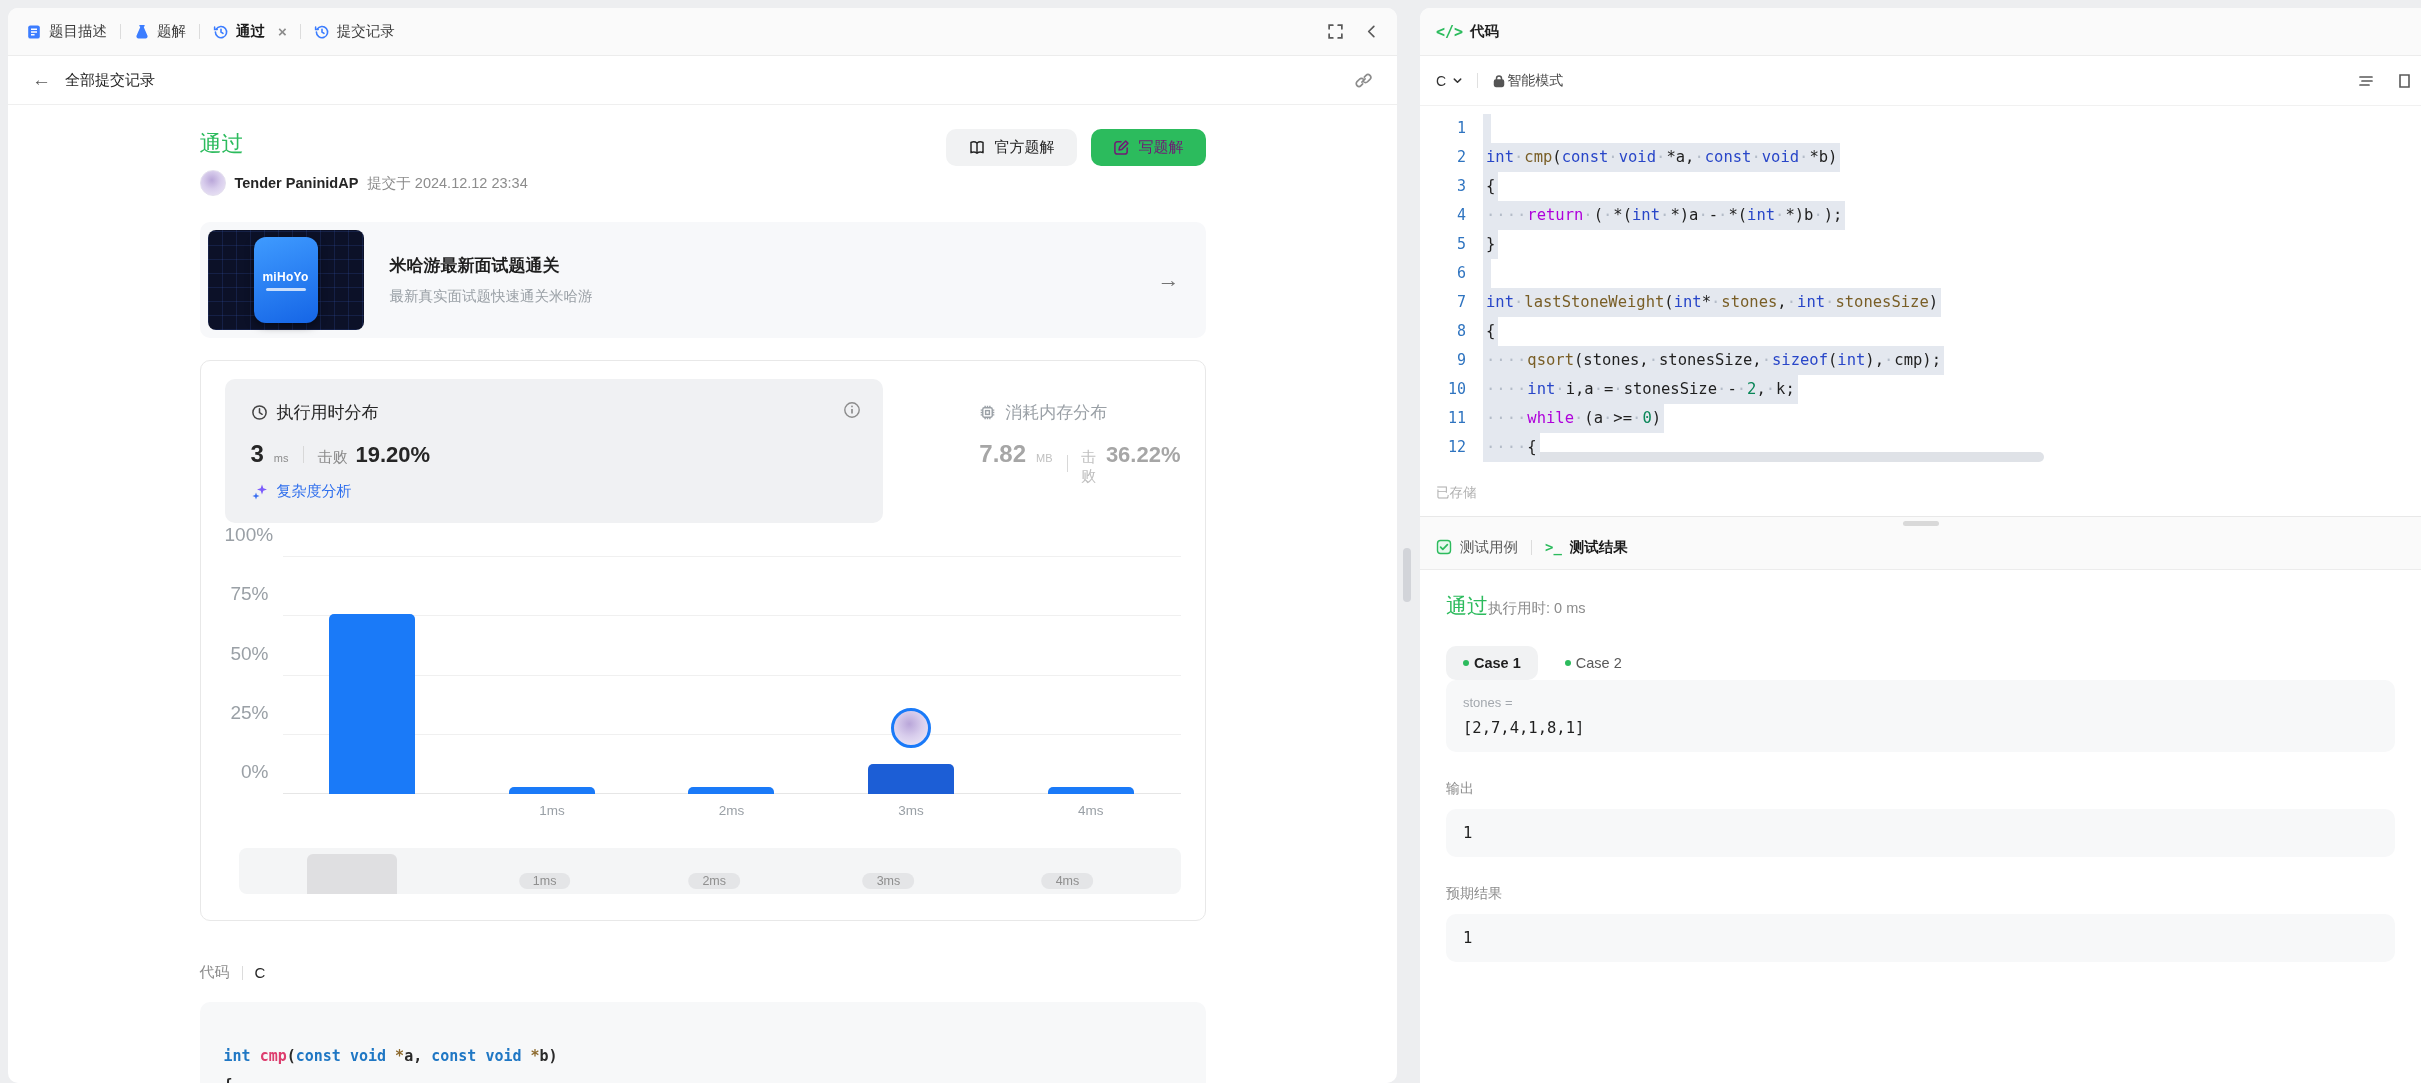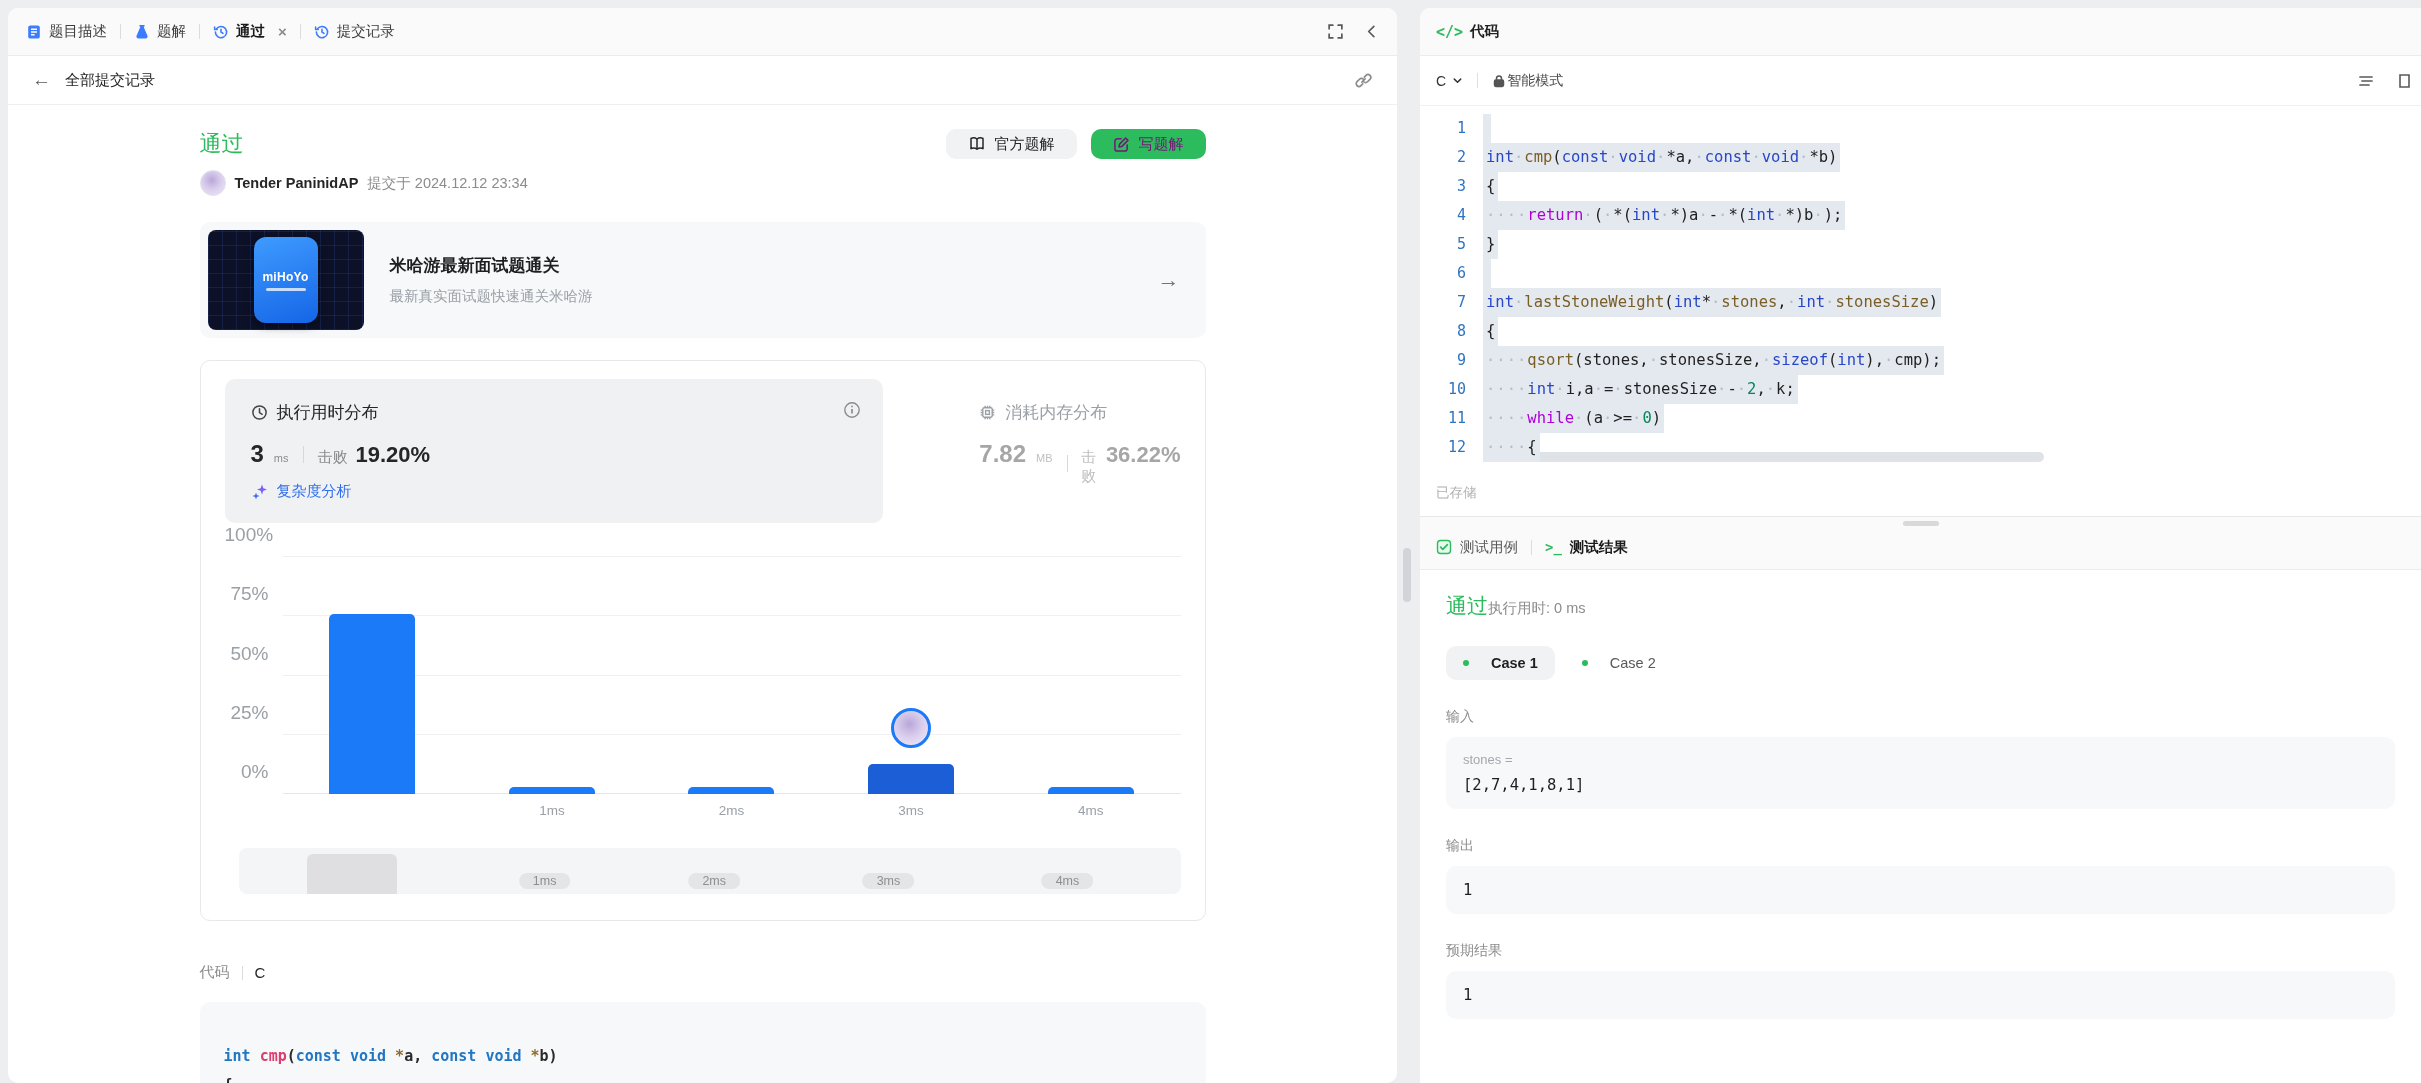--- a/index.html
+++ b/index.html
@@ -28,21 +28,21 @@
   .subheader-right{margin-left:auto;color:#8c8c8c;display:flex;}
 
   .lp-content{width:1006px;margin:0 auto;padding-top:24px;}
   .sub-head{display:flex;justify-content:space-between;}
   .status-big{font-size:22px;color:#2cbb5d;font-weight:500;}
   .user-row{display:flex;align-items:center;margin-top:11px;}
   .avatar{width:24px;height:24px;border-radius:50%;background:radial-gradient(circle at 45% 38%,#b9a6d9 0%,#d8cdec 45%,#efeaf8 100%);border:1px solid #e3deee;}
   .user-name{font-size:14.5px;font-weight:bold;margin-left:9px;}
   .user-sub{font-size:14.5px;color:#8c8c8c;margin-left:9px;}
   .head-btns{display:flex;gap:14px;align-items:flex-start;}
-  .btn{display:flex;align-items:center;gap:9px;height:30px;padding:0 22px;border-radius:10px;font-size:15px;cursor:pointer;border:none;}
+  .btn{display:flex;align-items:center;gap:9px;height:37px;padding:0 22px;border-radius:10px;font-size:15px;cursor:pointer;border:none;}
   .btn-gray{background:#f1f2f3;color:#262626;}
   .btn-green{background:#2cbb5d;color:#701a75;}
 
   .promo{margin-top:26px;background:#f7f8fa;border-radius:10px;height:116px;display:flex;align-items:center;padding:0 26px 0 8px;}
   .promo-thumb{width:156px;height:100px;border-radius:8px;background:#0c1128;
     background-image:repeating-linear-gradient(0deg,rgba(48,78,160,.25) 0 1px,transparent 1px 14px),repeating-linear-gradient(90deg,rgba(48,78,160,.25) 0 1px,transparent 1px 14px);
     display:flex;align-items:center;justify-content:center;flex:none;}
   .promo-logo{width:64px;height:86px;border-radius:12px;background:linear-gradient(160deg,#3f9bff,#1565e6);display:flex;flex-direction:column;align-items:center;justify-content:center;color:#fff;box-shadow:0 3px 8px rgba(0,0,0,.5);}
   .promo-logo b{font-size:12px;letter-spacing:.3px;}
   .promo-logo i{display:block;width:40px;height:3px;margin-top:4px;background:rgba(255,255,255,.75);border-radius:2px;}
@@ -125,21 +125,21 @@
   .drag-pill{position:absolute;top:4px;left:50%;transform:translateX(-50%);width:36px;height:5px;border-radius:3px;background:#d9d9d9;}
   .rs-tabs{height:44px;display:flex;align-items:center;padding:8px 16px 0;border-bottom:1px solid #ececec;}
   .rs-tab{display:flex;align-items:center;gap:8px;font-size:14.5px;color:#595959;cursor:pointer;}
   .rs-tab.active{color:#1a1a1a;font-weight:bold;}
   .term-glyph{color:#2cbb5d;font-weight:bold;font-family:"DejaVu Sans Mono",monospace;font-size:14px;}
   .rs-body{background:#fff;padding:22px 26px 0;}
   .rs-status-row{display:flex;align-items:baseline;}
   .rs-status{font-size:21px;color:#2cbb5d;font-weight:500;}
   .rs-runtime{font-size:14.5px;color:#8c8c8c;text-align:center;}
   .cases{display:flex;gap:10px;margin-top:26px;}
-  .case-pill{display:flex;align-items:center;gap:22px;padding:9px 17px;border-radius:10px;font-size:14.5px;color:#595959;cursor:pointer;}
+  .case-pill{display:flex;align-items:center;gap:5px;padding:9px 17px;border-radius:10px;font-size:14.5px;color:#595959;cursor:pointer;}
   .case-pill.active{background:#f1f2f3;color:#1f1f1f;font-weight:bold;}
   .case-dot{width:6px;height:6px;border-radius:50%;background:#2cbb5d;}
   .field-label{font-size:14px;color:#8c8c8c;margin:28px 0 11px;}
   .field-box{background:#f7f8f9;border-radius:10px;padding:15px 17px;font-family:"DejaVu Sans Mono","Liberation Mono",monospace;font-size:15.5px;color:#1f1f1f;}
   .fb-param{font-family:"Liberation Sans",sans-serif;font-size:13px;color:#a3a8ae;}
   .fb-val{margin-top:9px;}
   .icon{display:inline-flex;flex:none;}
 </style>
 </head>
 <body>
@@ -509,21 +509,20 @@
           <div class="case-pill active">
             <span class="case-dot"></span>
             <span>Case 1</span>
           </div>
           <div class="case-pill">
             <span class="case-dot"></span>
             <span>Case 2</span>
           </div>
         </div>
 
-      <div class="field-label">输入</div>
       <div class="field-box">
         <div class="fb-param">stones =</div>
         <div class="fb-val">[2,7,4,1,8,1]</div>
       </div>
 
       <div class="field-label">输出</div>
       <div class="field-box">
         <div>1</div>
       </div>
 

